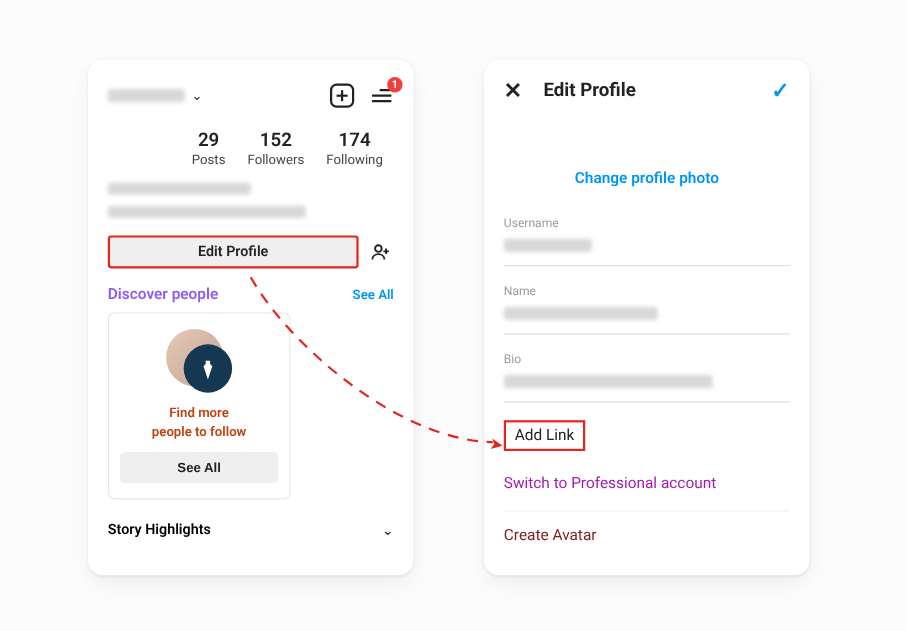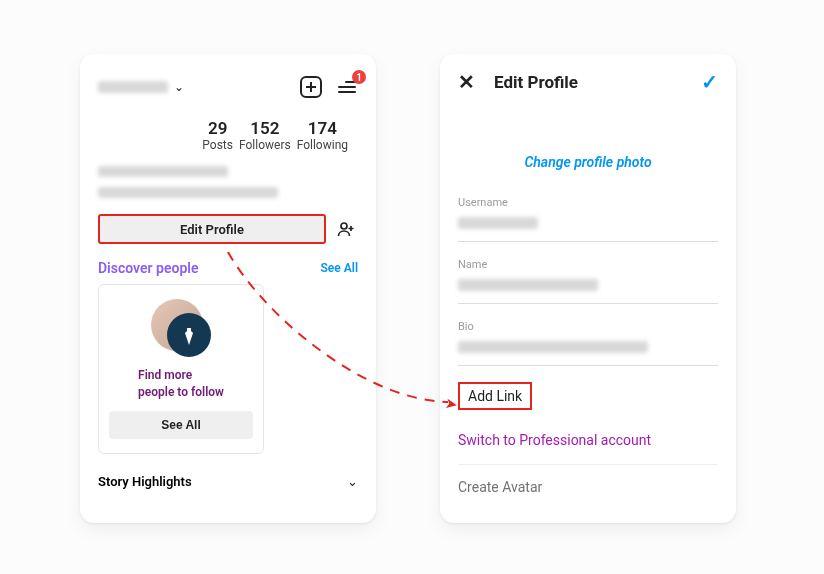--- a/index.html
+++ b/index.html
@@ -41,21 +41,21 @@
     .menu-box span { display:block; height:2px; background:#222; border-radius:1px; }
     .menu-box span:nth-child(1){width:60%; align-self:flex-end;}
     .menu-box span:nth-child(2){width:100%;}
     .menu-box span:nth-child(3){width:100%;}
     .badge {
       position:absolute; top:-6px; right:-8px;
       background:#ef3f3f; color:#fff; font-size:10px; font-weight:600;
       width:14px; height:14px; border-radius:50%;
       display:flex; align-items:center; justify-content:center;
     }
-    .stats-row { display:flex; justify-content:flex-end; gap:6px; margin-top:14px; margin-bottom:14px; padding-right:10px;}
+    .stats-row { display:flex; justify-content:flex-end; gap:20px; margin-top:14px; margin-bottom:14px; padding-right:10px;}
     .stat { text-align:center; }
     .stat .num { font-weight:600; font-size:17px; color:#222;}
     .stat .lbl { font-size:12px; color:#444;}
     .name-blur { width:130px; height:11px; margin-bottom:6px;}
     .bio-blur  { width:180px; height:11px; margin-bottom:12px;}
     .ep-row { display:flex; align-items:center; gap:8px;}
     .edit-profile-btn {
       flex:1;
       border:2px solid #e4241d;
       background:#efefef;
@@ -75,50 +75,50 @@
     .section-title { font-weight:600; font-size:14px; color:#8b5cf6;}
     .link-text { font-size:12px; font-weight:600; color:#0095f6;}
     .card {
       border:1px solid #e5e5e5; border-radius:6px;
       width:166px; padding:12px 10px 14px 10px;
       display:flex; flex-direction:column; align-items:center;
     }
     .avatar-wrap { width:60px; height:60px; position:relative; display:flex; align-items:center; justify-content:center; margin-bottom:10px;}
     .avatar-bg { position:absolute; left:0; top:2px; width:52px; height:52px; border-radius:50%; background:linear-gradient(135deg,#e7c8b8,#c0a490); filter:blur(0.5px);}
     .avatar-fg { position:absolute; right:0; bottom:0; width:44px; height:44px; border-radius:50%; background:#143852; display:flex; align-items:center; justify-content:center; color:#fff;}
-    .card-text { text-align:left; font-size:12px; font-weight:600; color:#701a75; line-height:1.4; margin-bottom:10px;}
+    .card-text { text-align:center; font-size:12px; font-weight:600; color:#c2410c; line-height:1.4; margin-bottom:10px;}
     .see-all-btn { background:#efefef; border:none; width:100%; height:28px; border-radius:4px; font-size:12px; font-weight:600; color:#222;}
     .story-head { display:flex; justify-content:space-between; align-items:center; margin-top:20px;}
     .story-title { font-weight:600; font-size:13px; }
     .story-chev { font-size:13px; color:#222;}
 
     
     .r-top { display:flex; align-items:center; justify-content:space-between; margin-bottom:60px;}
     .close-x { font-size:20px; font-weight:600; color:#222; width:22px; }
     .r-title { font-size:17px; font-weight:700; color:#222; flex:1; padding-left:14px;}
     .check { color:#0095f6; font-size:20px; font-weight:600;}
-    .change-photo { text-align:center; color:#0095f6; font-weight:600; font-size:14px; margin-bottom:20px;font-style:italic;}
+    .change-photo { text-align:center; color:#0095f6; font-weight:600; font-size:14px; margin-bottom:20px;}
     .field { border-bottom:1px solid #ddd; padding:6px 0 8px 0; margin-bottom:10px;}
     .field-label { font-size:11px; color:#9b9b9b; margin-bottom:5px;}
     .field-value-blur { height:12px; }
     .v1 { width:140px; }
     .v2 { width:80px; }
     .v3 { width:190px; }
     .add-link {
       display:inline-block;
       border:2.5px solid #e4241d;
       padding:4px 8px;
       font-size:14px;
       color:#222;
       margin-top:6px;
       margin-bottom:14px;
       position:relative;
     }
     .switch-pro { color:#a21caf; font-size:14px; padding:8px 0 16px 0; border-bottom:1px solid #eee;}
-    .create-avatar { color:#737373; font-size:14px; padding:14px 0;}
+    .create-avatar { color:#7f1d1d; font-size:14px; padding:14px 0;}
 
     
     .dashed-path {
       position:absolute;
       left:0; top:0;
       width:824px; height:574px;
       pointer-events:none;
     }
     .arrow-head {
       position:absolute;

